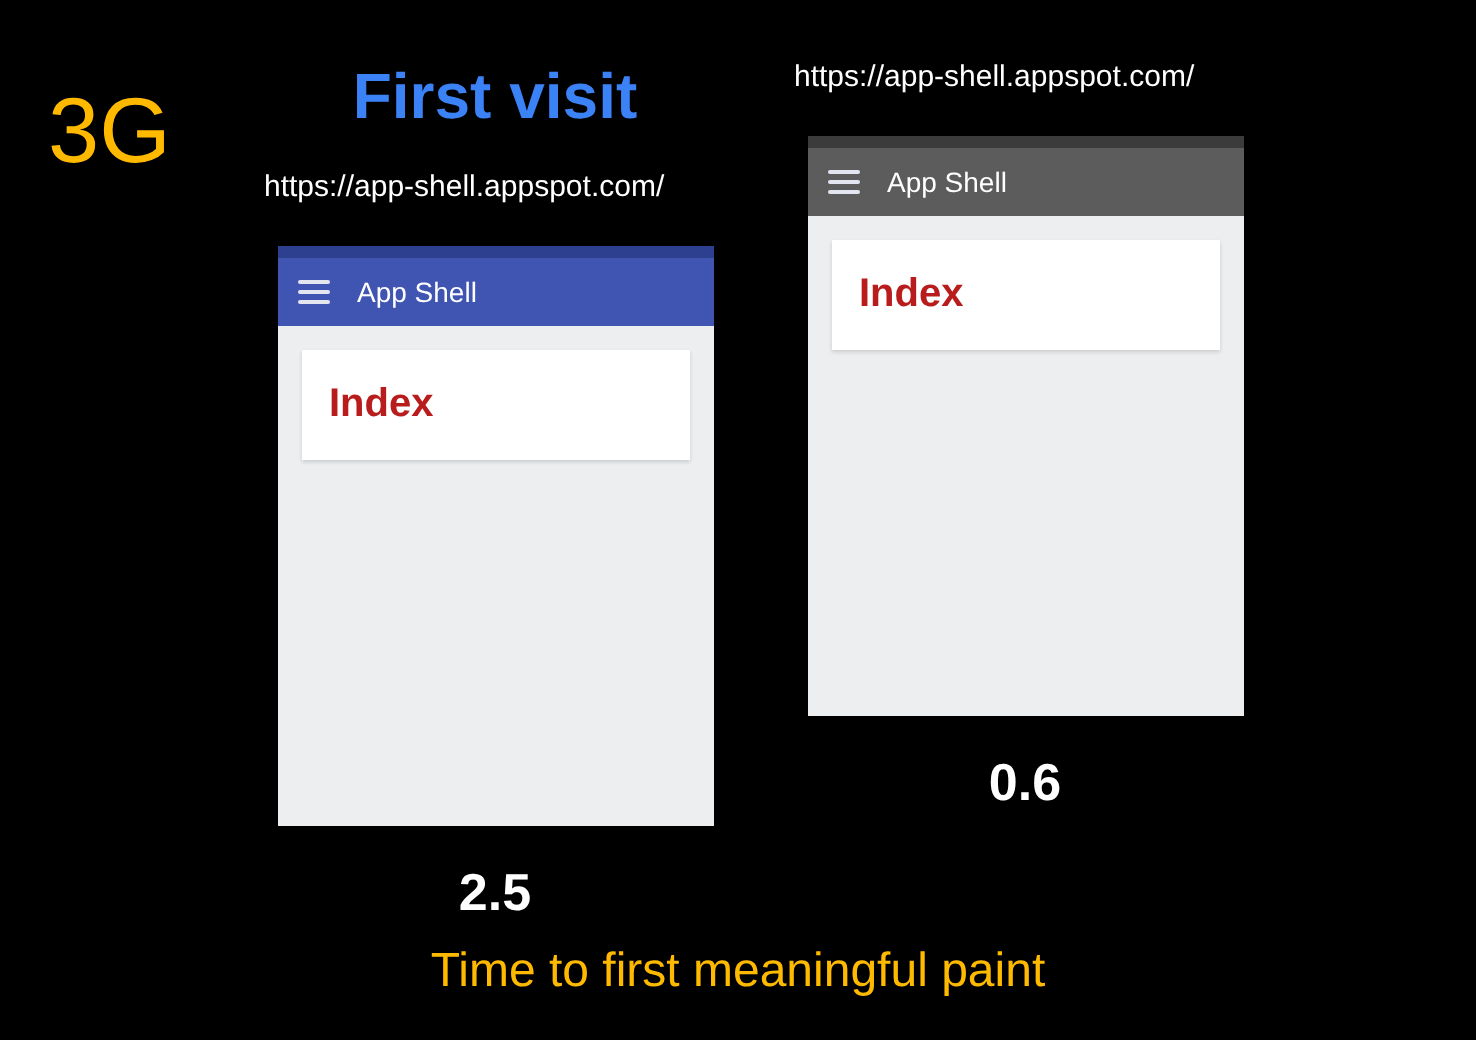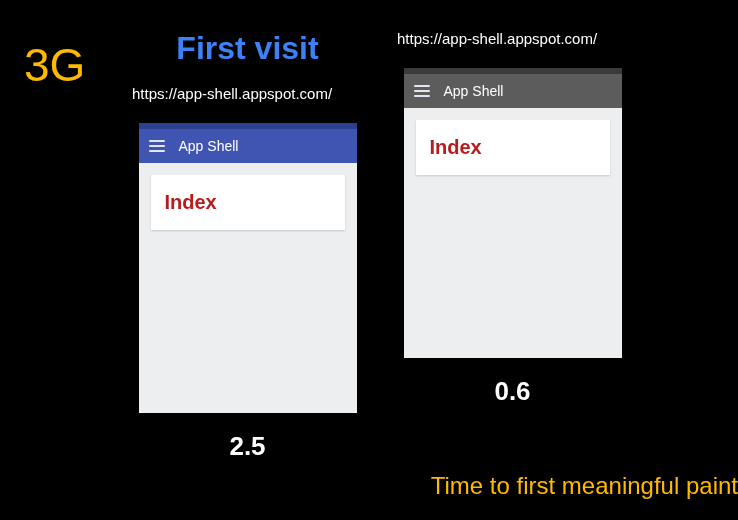--- a/index.html
+++ b/index.html
@@ -106,21 +106,21 @@
       color: #fff;
       font-size: 26px;
       font-weight: 700;
       margin-top: 18px;
     }
     .caption {
       position: absolute;
       bottom: 20px;
       left: 0;
       width: 100%;
-      text-align: right;
+      text-align: center;
       color: #ffba00;
       font-size: 24px;
       font-weight: 400;
     }
   </style>
 </head>
 <body>
 
 <div class="network-label">3G</div>
 

